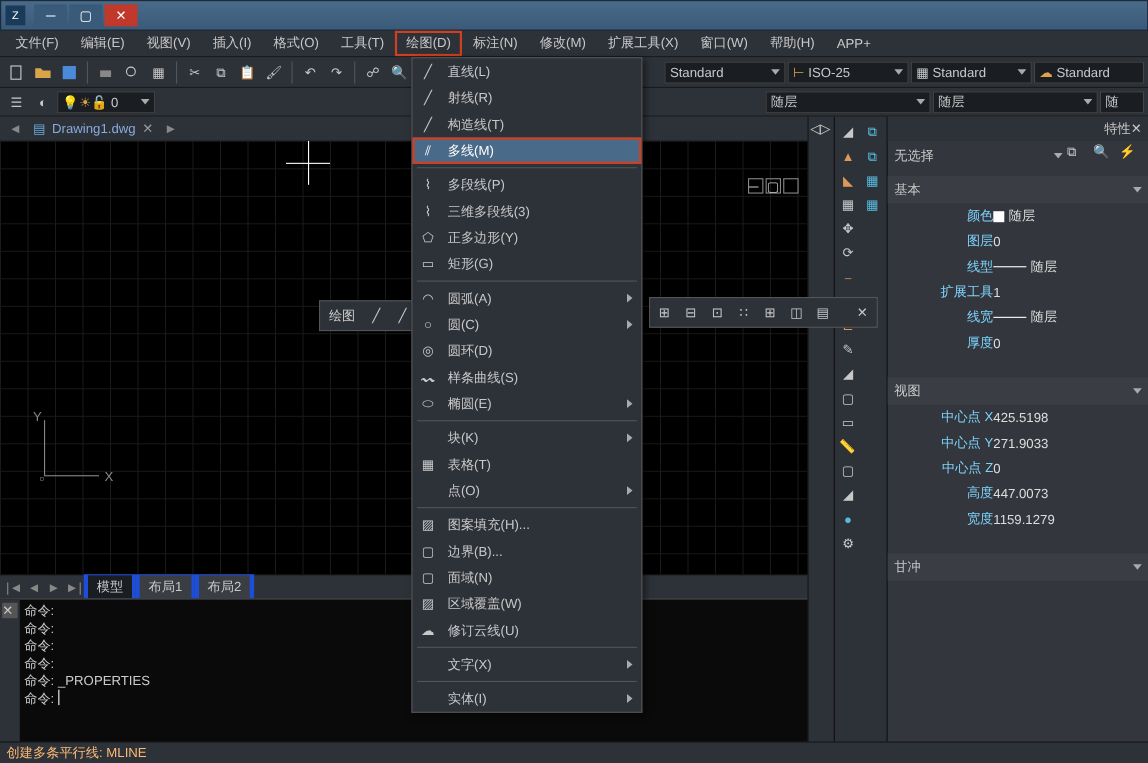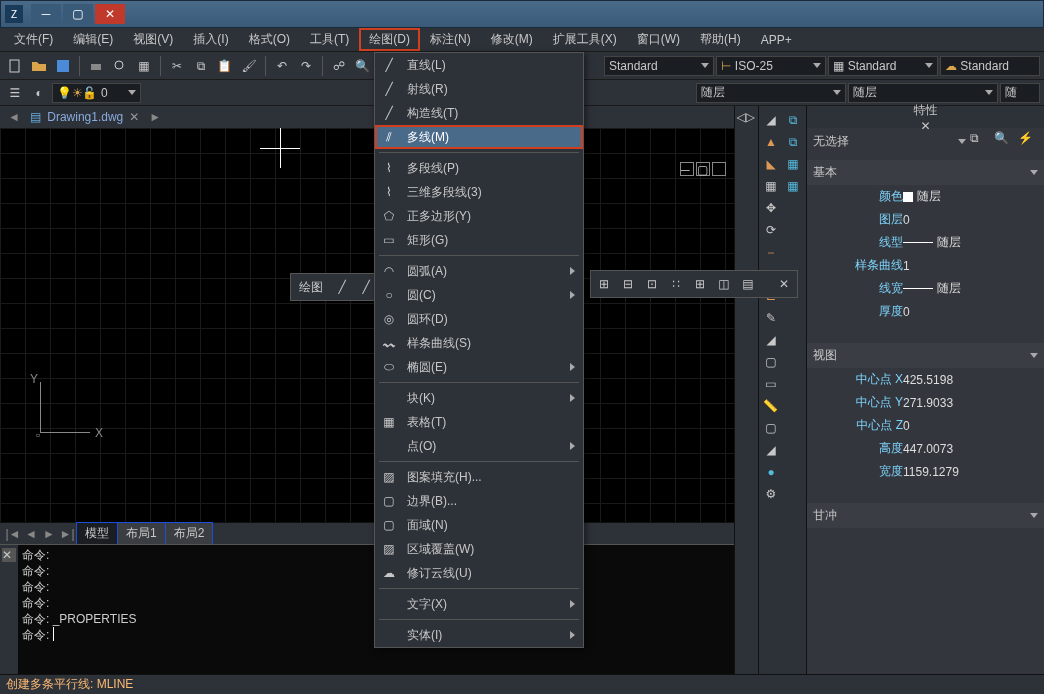--- a/index.html
+++ b/index.html
@@ -32,38 +32,38 @@
 .canvas .cross1::after { content:""; position:absolute; width:1px; height:40px; background:#fff; left:0; top:-20px; }
 .canvas .ucs { position:absolute; left:30px; bottom:90px; color:#888; font-size:12px; }
 .canvas .ucs .yax { position:absolute; width:1px; height:50px; background:#888; left:10px; top:-50px; }
 .canvas .ucs .xax { position:absolute; width:50px; height:1px; background:#888; left:10px; top:0; }
 .canvas .floating-toolbar { position:absolute; left:290px; top:145px; background:#2d3138; border:1px solid #555; padding:2px; display:flex; align-items:center; gap:2px; }
 .canvas .ft-title { padding:0 6px; color:#ccc; }
 .canvas .viewctrl { position:absolute; right:8px; top:34px; display:flex; gap:2px; }
 .canvas .viewctrl span { width:14px; height:14px; border:1px solid #888; display:inline-block; }
 .model-tabs { height:22px; background:#2d3138; display:flex; align-items:center; padding:0 4px; gap:0; border-top:1px solid #111; }
 .model-tabs .nav { width:18px; text-align:center; color:#888; }
-.model-tabs .mtab { padding:2px 8px; background:#3a3d42; border:1px solid #1d4ed8; margin-right:-1px; }
+.model-tabs .mtab { padding:2px 8px; background:#3a3d42; border:4px solid #1d4ed8; margin-right:-1px; }
 .model-tabs .mtab.active { background:#1a1d22; }
 .cmdwin { height:130px; background:#0a0a0a; border-top:1px solid #555; display:flex; }
 .cmdwin .gut { width:18px; background:#2d3138; }
 .cmdwin .lines { flex:1; padding:2px 4px; color:#ccc; font-family:monospace; font-size:12px; }
 .cmdwin .lines div { line-height:16px; }
 .cmdwin .input-line { display:flex; }
 .cmdwin .cursor { width:1px; height:14px; background:#fff; display:inline-block; animation:blink 1s infinite; }
 @keyframes blink { 50%{opacity:0;} }
 .right-cols { display:flex; }
 .navstrip { width:24px; background:#2d3138; border-left:1px solid #111; display:flex; flex-direction:column; align-items:center; padding-top:4px; gap:2px; }
 .navstrip .nb { width:20px; height:20px; }
 .toolcol { width:48px; background:#2d3138; border-left:1px solid #111; display:flex; flex-direction:column; padding:4px 2px; gap:2px; }
 .toolcol .row { display:flex; gap:2px; }
 .toolcol .tb { width:20px; height:20px; display:flex; align-items:center; justify-content:center; }
 .toolcol .single .tb{ width:20px; height:20px; }
 .prop-panel { width:238px; background:#33363c; border-left:1px solid #111; display:flex; flex-direction:column; }
-.prop-title { height:22px; background:#2d3138; display:flex; align-items:center; padding:0 6px; justify-content:center;flex-direction:column; }
+.prop-title { height:22px; background:#2d3138; display:flex; align-items:center; padding:0 6px; justify-content:flex-end; }
 .prop-sel { height:26px; display:flex; align-items:center; padding:0 6px; gap:4px; }
 .prop-sel .selbox { flex:1; }
 .prop-sel .pb { width:20px; height:20px; }
 .prop-group-hdr { background:#3a3d44; padding:4px 6px; display:flex; justify-content:space-between; align-items:center; margin-top:6px; }
 .prop-row { display:flex; padding:3px 6px; }
 .prop-row .k { width:90px; color:#7dd3fc;text-align:right; }
 .prop-row .v { flex:1; color:#ddd; display:flex; align-items:center; gap:4px; }
 .swatch { width:10px; height:10px; background:#fff; display:inline-block; }
 .lineswatch { width:30px; height:1px; background:#fff; display:inline-block; }
 .statusbar { height:20px; background:#2d3138; border-top:1px solid #111; display:flex; align-items:center; padding:0 6px; color:#fdba74; }
@@ -325,21 +325,21 @@
             </div>
           </div>
           <div class="prop-row">
             <div class="k">线型</div>
             <div class="v">
               <span class="lineswatch"></span>
               <span>随层</span>
             </div>
           </div>
           <div class="prop-row">
-            <div class="k">样条曲线</div>
+            <div class="k">扩展工具</div>
             <div class="v">
               <span>1</span>
             </div>
           </div>
           <div class="prop-row">
             <div class="k">线宽</div>
             <div class="v">
               <span class="lineswatch"></span>
               <span>随层</span>
             </div>

